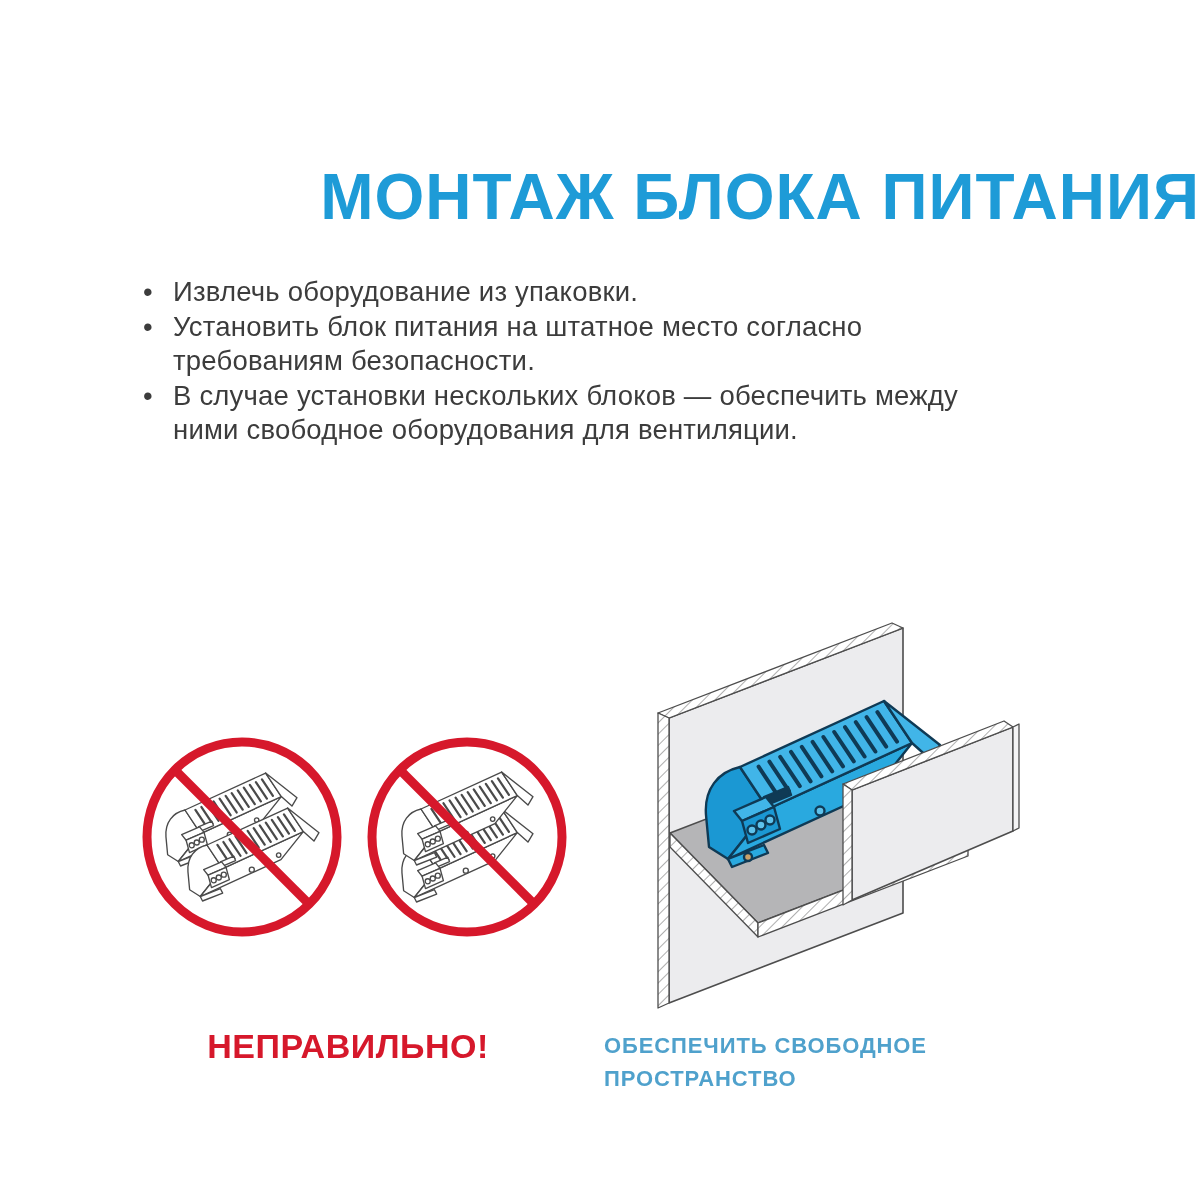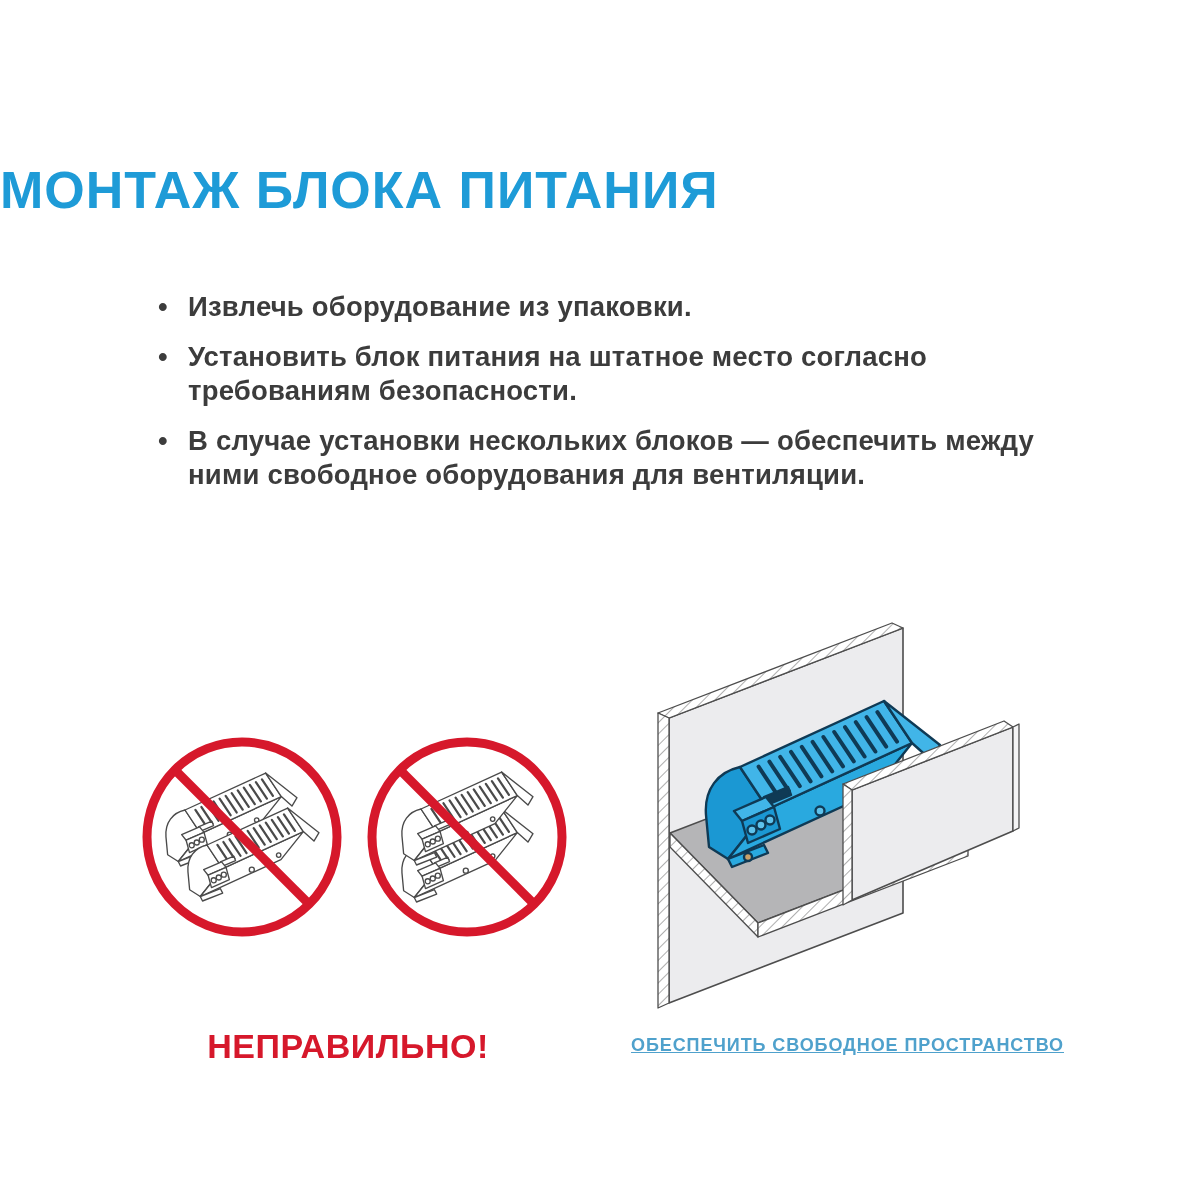--- a/index.html
+++ b/index.html
@@ -1,43 +1,43 @@
 <!DOCTYPE html>
 <html><head>
 <meta charset="utf-8">
 <style>
   html,body{margin:0;padding:0;background:#ffffff;}
   .page{
     position:relative;width:1200px;height:1200px;background:#ffffff;
     font-family:"Liberation Sans", sans-serif;overflow:hidden;
   }
   .title{
-    position:absolute;top:160px;left:0;width:1200px;text-align:left;
-    font-size:52px;font-weight:800;letter-spacing:1px;color:#1E9BD7;margin:0;
+    position:absolute;top:160px;left:0;width:1200px;text-align:right;
+    font-size:64px;font-weight:800;letter-spacing:1px;color:#1E9BD7;margin:0;
   }
   .instructions{
     position:absolute;top:274px;left:138px;width:960px;margin:0;padding:0;
     list-style:none;
   }
   .instructions li{
-    position:relative;margin:16px;padding:0 0 0 34px;
-    font-size:27.5px;line-height:34px;color:#3C3C3C;font-weight:700;
+    position:relative;margin:1px;padding:0 0 0 34px;
+    font-size:27.5px;line-height:34px;color:#3C3C3C;font-weight:400;
     white-space:pre-line;letter-spacing:0.2px;
   }
   .instructions li::before{
     content:"•";position:absolute;left:4px;top:0;color:#3C3C3C;
   }
   .illustrations{position:absolute;top:615px;left:0;}
   .wrong-label{
     position:absolute;top:1027px;left:198px;width:300px;text-align:center;
     font-size:34px;line-height:38px;font-weight:800;letter-spacing:0.5px;color:#D6182B;
   }
   .clearance-caption{
-    position:absolute;top:1029px;left:604px;width:460px;text-align:right;
-    font-size:18px;line-height:33px;font-weight:700;letter-spacing:0.9px;color:#4FA1CC;text-decoration:underline;
+    position:absolute;top:1029px;left:604px;width:460px;text-align:left;
+    font-size:22px;line-height:33px;font-weight:700;letter-spacing:0.9px;color:#4FA1CC;
   }
 </style>
 </head>
 <body>
 
 <div class="page">
 
   <h1 class="title">МОНТАЖ БЛОКА ПИТАНИЯ</h1>
 
   <ul class="instructions">

